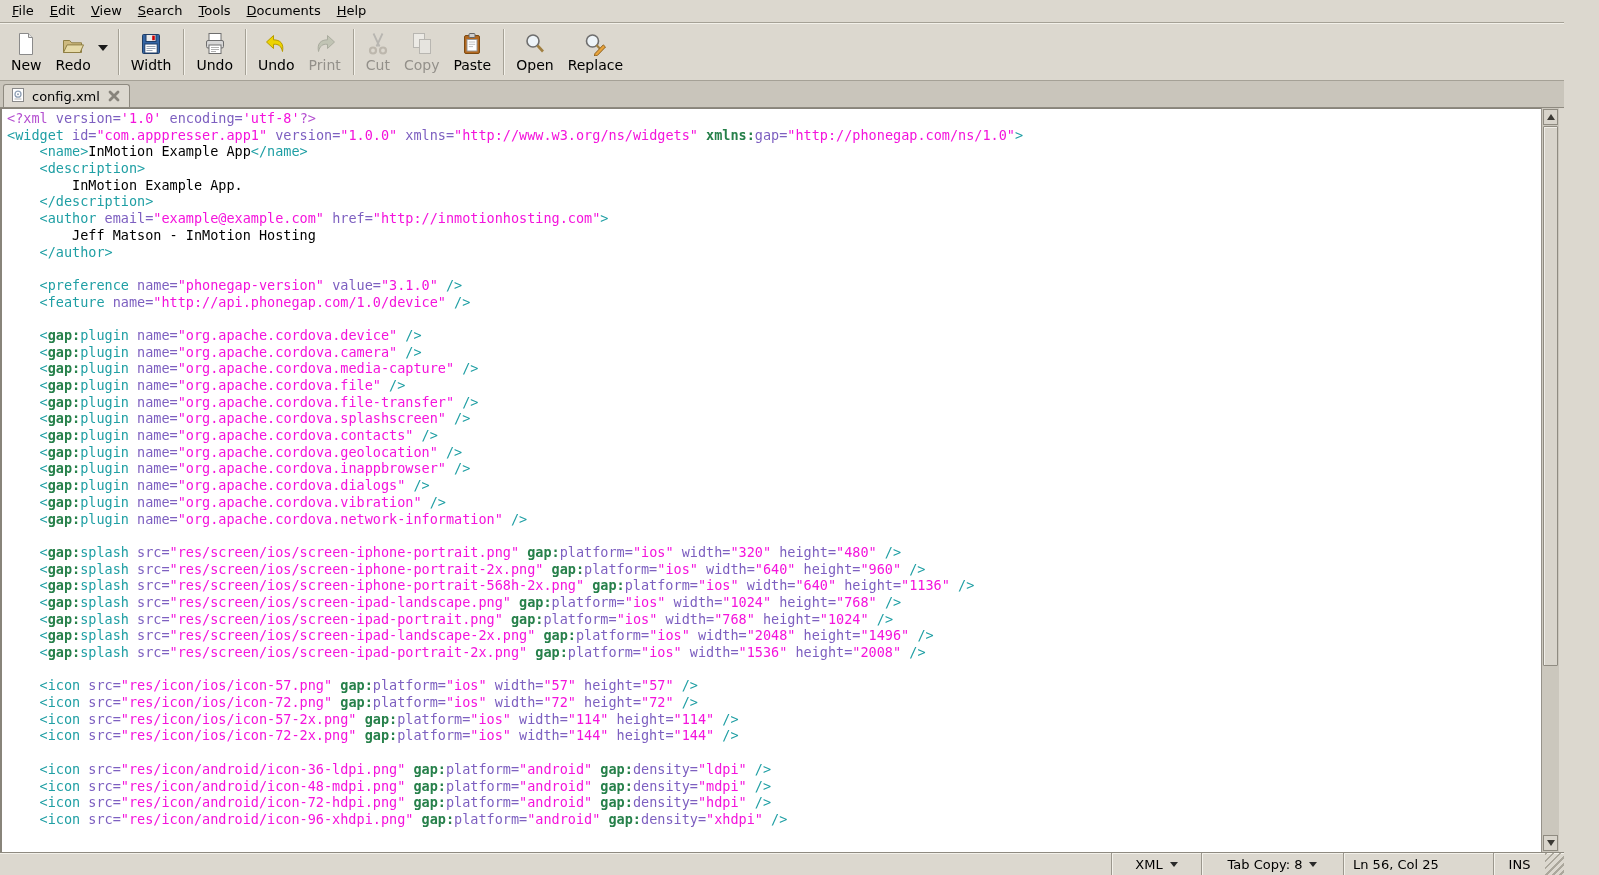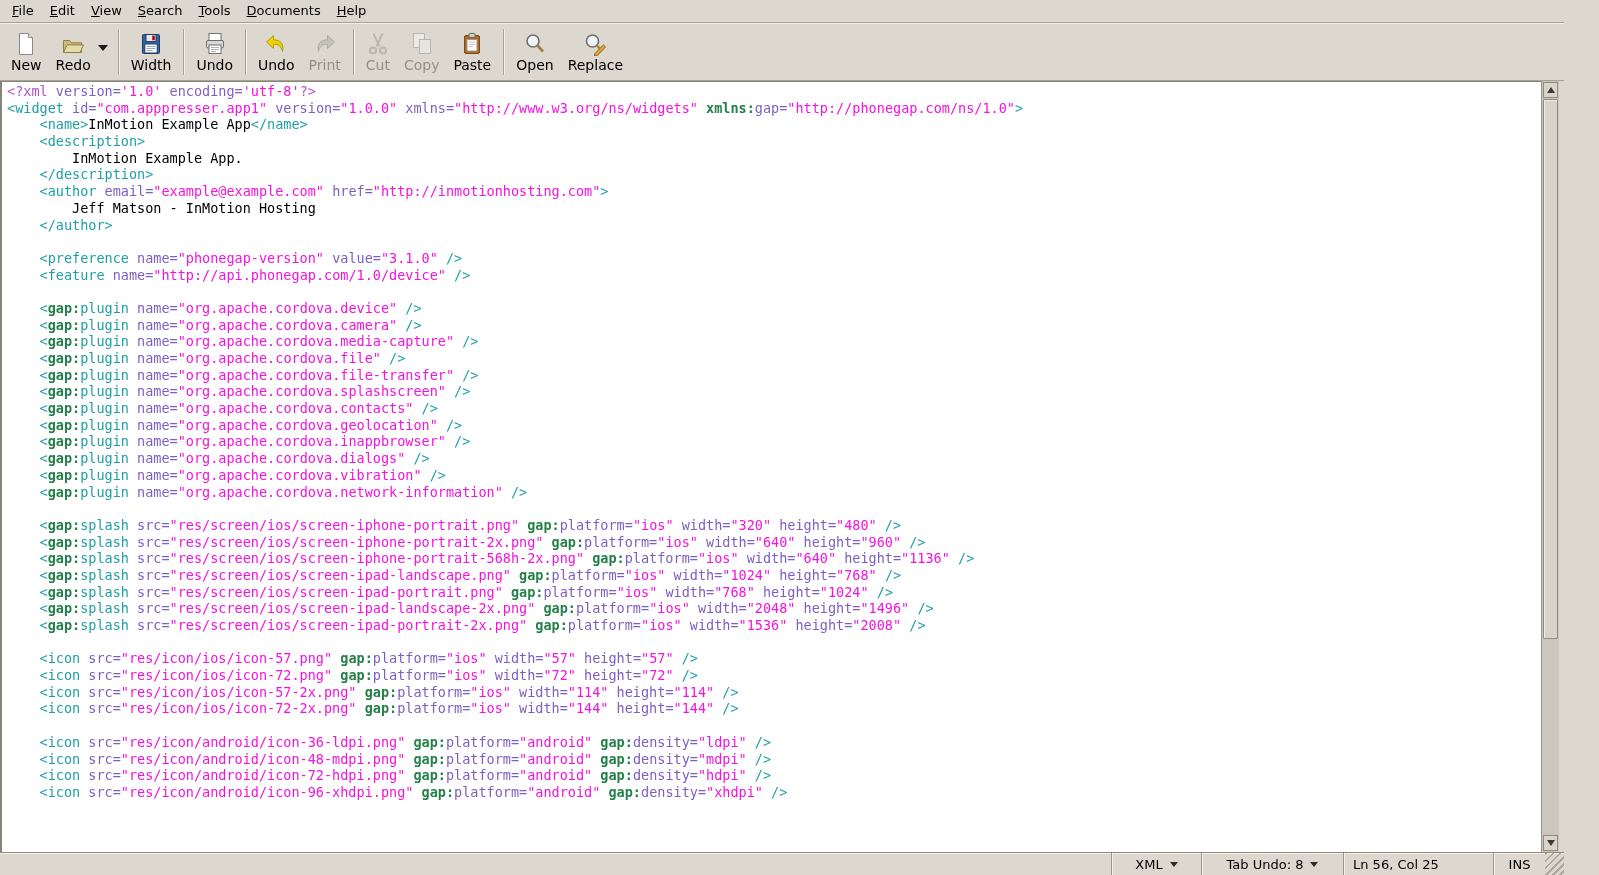--- a/index.html
+++ b/index.html
@@ -230,20 +230,36 @@
           <svg width="24" height="24" viewBox="0 0 24 24">
             <circle cx="9.5" cy="9" r="6" fill="#eef4f8" stroke="#6e6e6e" stroke-width="1.6"></circle>
             <path d="M13.5 13l3.2 3.4" stroke="#a07f40" stroke-width="2.2" fill="none"></path>
             <path d="M12 21.5l8.3-8.6 2.2 2.1-8.3 8.6-2.8.6z" fill="#e9a33a" stroke="#8c5e1a"></path>
           </svg>
         </span>
         <span class="tlbl">Replace</span>
       </div>
     </div>
 
+  <div class="tabbar">
+    <div class="tab">
+      <span class="ticon"><svg width="16" height="16" viewBox="0 0 16 16">
+            <rect x="2.5" y="1.5" width="11" height="13" fill="#ffffff" stroke="#8a8a8a"></rect>
+            <circle cx="8" cy="7.2" r="3" fill="none" stroke="#8fa0b5" stroke-width="1.3"></circle>
+            <circle cx="8" cy="7.2" r="1" fill="#8fa0b5"></circle>
+            <path d="M4.5 12h7" stroke="#b5b5b5"></path>
+          </svg></span>
+      <span class="tab-title">config.xml</span>
+      <span class="tab-close">
+          <svg width="14" height="14" viewBox="0 0 14 14">
+            <path d="M3 3l8 8M11 3l-8 8" stroke="#87837b" stroke-width="2.8" stroke-linecap="round"></path>
+          </svg>
+        </span>
+    </div>
+  </div>
 
   <div class="editor">
     <div class="code"><div class="code-line"><span style="color: rgb(180, 79, 208);">&lt;?xml</span><span style="color: rgb(125, 95, 192);"> version=</span><span style="color: rgb(244, 19, 220);">'1.0'</span><span style="color: rgb(125, 95, 192);"> encoding=</span><span style="color: rgb(244, 19, 220);">'utf-8'</span><span style="color: rgb(180, 79, 208);">?&gt;</span></div><div class="code-line"><span style="color: rgb(31, 159, 164);">&lt;widget</span><span style="color: rgb(125, 95, 192);"> id=</span><span style="color: rgb(244, 19, 220);">"com.apppresser.app1"</span><span style="color: rgb(125, 95, 192);"> version=</span><span style="color: rgb(244, 19, 220);">"1.0.0"</span><span style="color: rgb(125, 95, 192);"> xmlns=</span><span style="color: rgb(244, 19, 220);">"http://www.w3.org/ns/widgets"</span><span style="color: rgb(38, 128, 74); font-weight: bold;"> xmlns:</span><span style="color: rgb(125, 95, 192);">gap=</span><span style="color: rgb(244, 19, 220);">"http://phonegap.com/ns/1.0"</span><span style="color: rgb(31, 159, 164);">&gt;</span></div><div class="code-line"><span style="color: rgb(31, 159, 164);">    &lt;name&gt;</span><span style="color: rgb(0, 0, 0);">InMotion Example App</span><span style="color: rgb(31, 159, 164);">&lt;/name&gt;</span></div><div class="code-line"><span style="color: rgb(31, 159, 164);">    &lt;description&gt;</span></div><div class="code-line"><span style="color: rgb(0, 0, 0);">        InMotion Example App.</span></div><div class="code-line"><span style="color: rgb(31, 159, 164);">    &lt;/description&gt;</span></div><div class="code-line"><span style="color: rgb(31, 159, 164);">    &lt;author</span><span style="color: rgb(125, 95, 192);"> email=</span><span style="color: rgb(244, 19, 220);">"example@example.com"</span><span style="color: rgb(125, 95, 192);"> href=</span><span style="color: rgb(244, 19, 220);">"http://inmotionhosting.com"</span><span style="color: rgb(31, 159, 164);">&gt;</span></div><div class="code-line"><span style="color: rgb(0, 0, 0);">        Jeff Matson - InMotion Hosting</span></div><div class="code-line"><span style="color: rgb(31, 159, 164);">    &lt;/author&gt;</span></div><div class="code-line">&nbsp;</div><div class="code-line"><span style="color: rgb(31, 159, 164);">    &lt;preference</span><span style="color: rgb(125, 95, 192);"> name=</span><span style="color: rgb(244, 19, 220);">"phonegap-version"</span><span style="color: rgb(125, 95, 192);"> value=</span><span style="color: rgb(244, 19, 220);">"3.1.0"</span><span style="color: rgb(31, 159, 164);"> /&gt;</span></div><div class="code-line"><span style="color: rgb(31, 159, 164);">    &lt;feature</span><span style="color: rgb(125, 95, 192);"> name=</span><span style="color: rgb(244, 19, 220);">"http://api.phonegap.com/1.0/device"</span><span style="color: rgb(31, 159, 164);"> /&gt;</span></div><div class="code-line">&nbsp;</div><div class="code-line"><span style="color: rgb(31, 159, 164);">    &lt;</span><span style="color: rgb(38, 128, 74); font-weight: bold;">gap:</span><span style="color: rgb(31, 159, 164);">plugin</span><span style="color: rgb(125, 95, 192);"> name=</span><span style="color: rgb(244, 19, 220);">"org.apache.cordova.device"</span><span style="color: rgb(31, 159, 164);"> /&gt;</span></div><div class="code-line"><span style="color: rgb(31, 159, 164);">    &lt;</span><span style="color: rgb(38, 128, 74); font-weight: bold;">gap:</span><span style="color: rgb(31, 159, 164);">plugin</span><span style="color: rgb(125, 95, 192);"> name=</span><span style="color: rgb(244, 19, 220);">"org.apache.cordova.camera"</span><span style="color: rgb(31, 159, 164);"> /&gt;</span></div><div class="code-line"><span style="color: rgb(31, 159, 164);">    &lt;</span><span style="color: rgb(38, 128, 74); font-weight: bold;">gap:</span><span style="color: rgb(31, 159, 164);">plugin</span><span style="color: rgb(125, 95, 192);"> name=</span><span style="color: rgb(244, 19, 220);">"org.apache.cordova.media-capture"</span><span style="color: rgb(31, 159, 164);"> /&gt;</span></div><div class="code-line"><span style="color: rgb(31, 159, 164);">    &lt;</span><span style="color: rgb(38, 128, 74); font-weight: bold;">gap:</span><span style="color: rgb(31, 159, 164);">plugin</span><span style="color: rgb(125, 95, 192);"> name=</span><span style="color: rgb(244, 19, 220);">"org.apache.cordova.file"</span><span style="color: rgb(31, 159, 164);"> /&gt;</span></div><div class="code-line"><span style="color: rgb(31, 159, 164);">    &lt;</span><span style="color: rgb(38, 128, 74); font-weight: bold;">gap:</span><span style="color: rgb(31, 159, 164);">plugin</span><span style="color: rgb(125, 95, 192);"> name=</span><span style="color: rgb(244, 19, 220);">"org.apache.cordova.file-transfer"</span><span style="color: rgb(31, 159, 164);"> /&gt;</span></div><div class="code-line"><span style="color: rgb(31, 159, 164);">    &lt;</span><span style="color: rgb(38, 128, 74); font-weight: bold;">gap:</span><span style="color: rgb(31, 159, 164);">plugin</span><span style="color: rgb(125, 95, 192);"> name=</span><span style="color: rgb(244, 19, 220);">"org.apache.cordova.splashscreen"</span><span style="color: rgb(31, 159, 164);"> /&gt;</span></div><div class="code-line"><span style="color: rgb(31, 159, 164);">    &lt;</span><span style="color: rgb(38, 128, 74); font-weight: bold;">gap:</span><span style="color: rgb(31, 159, 164);">plugin</span><span style="color: rgb(125, 95, 192);"> name=</span><span style="color: rgb(244, 19, 220);">"org.apache.cordova.contacts"</span><span style="color: rgb(31, 159, 164);"> /&gt;</span></div><div class="code-line"><span style="color: rgb(31, 159, 164);">    &lt;</span><span style="color: rgb(38, 128, 74); font-weight: bold;">gap:</span><span style="color: rgb(31, 159, 164);">plugin</span><span style="color: rgb(125, 95, 192);"> name=</span><span style="color: rgb(244, 19, 220);">"org.apache.cordova.geolocation"</span><span style="color: rgb(31, 159, 164);"> /&gt;</span></div><div class="code-line"><span style="color: rgb(31, 159, 164);">    &lt;</span><span style="color: rgb(38, 128, 74); font-weight: bold;">gap:</span><span style="color: rgb(31, 159, 164);">plugin</span><span style="color: rgb(125, 95, 192);"> name=</span><span style="color: rgb(244, 19, 220);">"org.apache.cordova.inappbrowser"</span><span style="color: rgb(31, 159, 164);"> /&gt;</span></div><div class="code-line"><span style="color: rgb(31, 159, 164);">    &lt;</span><span style="color: rgb(38, 128, 74); font-weight: bold;">gap:</span><span style="color: rgb(31, 159, 164);">plugin</span><span style="color: rgb(125, 95, 192);"> name=</span><span style="color: rgb(244, 19, 220);">"org.apache.cordova.dialogs"</span><span style="color: rgb(31, 159, 164);"> /&gt;</span></div><div class="code-line"><span style="color: rgb(31, 159, 164);">    &lt;</span><span style="color: rgb(38, 128, 74); font-weight: bold;">gap:</span><span style="color: rgb(31, 159, 164);">plugin</span><span style="color: rgb(125, 95, 192);"> name=</span><span style="color: rgb(244, 19, 220);">"org.apache.cordova.vibration"</span><span style="color: rgb(31, 159, 164);"> /&gt;</span></div><div class="code-line"><span style="color: rgb(31, 159, 164);">    &lt;</span><span style="color: rgb(38, 128, 74); font-weight: bold;">gap:</span><span style="color: rgb(31, 159, 164);">plugin</span><span style="color: rgb(125, 95, 192);"> name=</span><span style="color: rgb(244, 19, 220);">"org.apache.cordova.network-information"</span><span style="color: rgb(31, 159, 164);"> /&gt;</span></div><div class="code-line">&nbsp;</div><div class="code-line"><span style="color: rgb(31, 159, 164);">    &lt;</span><span style="color: rgb(38, 128, 74); font-weight: bold;">gap:</span><span style="color: rgb(31, 159, 164);">splash</span><span style="color: rgb(125, 95, 192);"> src=</span><span style="color: rgb(244, 19, 220);">"res/screen/ios/screen-iphone-portrait.png"</span><span style="color: rgb(38, 128, 74); font-weight: bold;"> gap:</span><span style="color: rgb(125, 95, 192);">platform=</span><span style="color: rgb(244, 19, 220);">"ios"</span><span style="color: rgb(125, 95, 192);"> width=</span><span style="color: rgb(244, 19, 220);">"320"</span><span style="color: rgb(125, 95, 192);"> height=</span><span style="color: rgb(244, 19, 220);">"480"</span><span style="color: rgb(31, 159, 164);"> /&gt;</span></div><div class="code-line"><span style="color: rgb(31, 159, 164);">    &lt;</span><span style="color: rgb(38, 128, 74); font-weight: bold;">gap:</span><span style="color: rgb(31, 159, 164);">splash</span><span style="color: rgb(125, 95, 192);"> src=</span><span style="color: rgb(244, 19, 220);">"res/screen/ios/screen-iphone-portrait-2x.png"</span><span style="color: rgb(38, 128, 74); font-weight: bold;"> gap:</span><span style="color: rgb(125, 95, 192);">platform=</span><span style="color: rgb(244, 19, 220);">"ios"</span><span style="color: rgb(125, 95, 192);"> width=</span><span style="color: rgb(244, 19, 220);">"640"</span><span style="color: rgb(125, 95, 192);"> height=</span><span style="color: rgb(244, 19, 220);">"960"</span><span style="color: rgb(31, 159, 164);"> /&gt;</span></div><div class="code-line"><span style="color: rgb(31, 159, 164);">    &lt;</span><span style="color: rgb(38, 128, 74); font-weight: bold;">gap:</span><span style="color: rgb(31, 159, 164);">splash</span><span style="color: rgb(125, 95, 192);"> src=</span><span style="color: rgb(244, 19, 220);">"res/screen/ios/screen-iphone-portrait-568h-2x.png"</span><span style="color: rgb(38, 128, 74); font-weight: bold;"> gap:</span><span style="color: rgb(125, 95, 192);">platform=</span><span style="color: rgb(244, 19, 220);">"ios"</span><span style="color: rgb(125, 95, 192);"> width=</span><span style="color: rgb(244, 19, 220);">"640"</span><span style="color: rgb(125, 95, 192);"> height=</span><span style="color: rgb(244, 19, 220);">"1136"</span><span style="color: rgb(31, 159, 164);"> /&gt;</span></div><div class="code-line"><span style="color: rgb(31, 159, 164);">    &lt;</span><span style="color: rgb(38, 128, 74); font-weight: bold;">gap:</span><span style="color: rgb(31, 159, 164);">splash</span><span style="color: rgb(125, 95, 192);"> src=</span><span style="color: rgb(244, 19, 220);">"res/screen/ios/screen-ipad-landscape.png"</span><span style="color: rgb(38, 128, 74); font-weight: bold;"> gap:</span><span style="color: rgb(125, 95, 192);">platform=</span><span style="color: rgb(244, 19, 220);">"ios"</span><span style="color: rgb(125, 95, 192);"> width=</span><span style="color: rgb(244, 19, 220);">"1024"</span><span style="color: rgb(125, 95, 192);"> height=</span><span style="color: rgb(244, 19, 220);">"768"</span><span style="color: rgb(31, 159, 164);"> /&gt;</span></div><div class="code-line"><span style="color: rgb(31, 159, 164);">    &lt;</span><span style="color: rgb(38, 128, 74); font-weight: bold;">gap:</span><span style="color: rgb(31, 159, 164);">splash</span><span style="color: rgb(125, 95, 192);"> src=</span><span style="color: rgb(244, 19, 220);">"res/screen/ios/screen-ipad-portrait.png"</span><span style="color: rgb(38, 128, 74); font-weight: bold;"> gap:</span><span style="color: rgb(125, 95, 192);">platform=</span><span style="color: rgb(244, 19, 220);">"ios"</span><span style="color: rgb(125, 95, 192);"> width=</span><span style="color: rgb(244, 19, 220);">"768"</span><span style="color: rgb(125, 95, 192);"> height=</span><span style="color: rgb(244, 19, 220);">"1024"</span><span style="color: rgb(31, 159, 164);"> /&gt;</span></div><div class="code-line"><span style="color: rgb(31, 159, 164);">    &lt;</span><span style="color: rgb(38, 128, 74); font-weight: bold;">gap:</span><span style="color: rgb(31, 159, 164);">splash</span><span style="color: rgb(125, 95, 192);"> src=</span><span style="color: rgb(244, 19, 220);">"res/screen/ios/screen-ipad-landscape-2x.png"</span><span style="color: rgb(38, 128, 74); font-weight: bold;"> gap:</span><span style="color: rgb(125, 95, 192);">platform=</span><span style="color: rgb(244, 19, 220);">"ios"</span><span style="color: rgb(125, 95, 192);"> width=</span><span style="color: rgb(244, 19, 220);">"2048"</span><span style="color: rgb(125, 95, 192);"> height=</span><span style="color: rgb(244, 19, 220);">"1496"</span><span style="color: rgb(31, 159, 164);"> /&gt;</span></div><div class="code-line"><span style="color: rgb(31, 159, 164);">    &lt;</span><span style="color: rgb(38, 128, 74); font-weight: bold;">gap:</span><span style="color: rgb(31, 159, 164);">splash</span><span style="color: rgb(125, 95, 192);"> src=</span><span style="color: rgb(244, 19, 220);">"res/screen/ios/screen-ipad-portrait-2x.png"</span><span style="color: rgb(38, 128, 74); font-weight: bold;"> gap:</span><span style="color: rgb(125, 95, 192);">platform=</span><span style="color: rgb(244, 19, 220);">"ios"</span><span style="color: rgb(125, 95, 192);"> width=</span><span style="color: rgb(244, 19, 220);">"1536"</span><span style="color: rgb(125, 95, 192);"> height=</span><span style="color: rgb(244, 19, 220);">"2008"</span><span style="color: rgb(31, 159, 164);"> /&gt;</span></div><div class="code-line">&nbsp;</div><div class="code-line"><span style="color: rgb(31, 159, 164);">    &lt;icon</span><span style="color: rgb(125, 95, 192);"> src=</span><span style="color: rgb(244, 19, 220);">"res/icon/ios/icon-57.png"</span><span style="color: rgb(38, 128, 74); font-weight: bold;"> gap:</span><span style="color: rgb(125, 95, 192);">platform=</span><span style="color: rgb(244, 19, 220);">"ios"</span><span style="color: rgb(125, 95, 192);"> width=</span><span style="color: rgb(244, 19, 220);">"57"</span><span style="color: rgb(125, 95, 192);"> height=</span><span style="color: rgb(244, 19, 220);">"57"</span><span style="color: rgb(31, 159, 164);"> /&gt;</span></div><div class="code-line"><span style="color: rgb(31, 159, 164);">    &lt;icon</span><span style="color: rgb(125, 95, 192);"> src=</span><span style="color: rgb(244, 19, 220);">"res/icon/ios/icon-72.png"</span><span style="color: rgb(38, 128, 74); font-weight: bold;"> gap:</span><span style="color: rgb(125, 95, 192);">platform=</span><span style="color: rgb(244, 19, 220);">"ios"</span><span style="color: rgb(125, 95, 192);"> width=</span><span style="color: rgb(244, 19, 220);">"72"</span><span style="color: rgb(125, 95, 192);"> height=</span><span style="color: rgb(244, 19, 220);">"72"</span><span style="color: rgb(31, 159, 164);"> /&gt;</span></div><div class="code-line"><span style="color: rgb(31, 159, 164);">    &lt;icon</span><span style="color: rgb(125, 95, 192);"> src=</span><span style="color: rgb(244, 19, 220);">"res/icon/ios/icon-57-2x.png"</span><span style="color: rgb(38, 128, 74); font-weight: bold;"> gap:</span><span style="color: rgb(125, 95, 192);">platform=</span><span style="color: rgb(244, 19, 220);">"ios"</span><span style="color: rgb(125, 95, 192);"> width=</span><span style="color: rgb(244, 19, 220);">"114"</span><span style="color: rgb(125, 95, 192);"> height=</span><span style="color: rgb(244, 19, 220);">"114"</span><span style="color: rgb(31, 159, 164);"> /&gt;</span></div><div class="code-line"><span style="color: rgb(31, 159, 164);">    &lt;icon</span><span style="color: rgb(125, 95, 192);"> src=</span><span style="color: rgb(244, 19, 220);">"res/icon/ios/icon-72-2x.png"</span><span style="color: rgb(38, 128, 74); font-weight: bold;"> gap:</span><span style="color: rgb(125, 95, 192);">platform=</span><span style="color: rgb(244, 19, 220);">"ios"</span><span style="color: rgb(125, 95, 192);"> width=</span><span style="color: rgb(244, 19, 220);">"144"</span><span style="color: rgb(125, 95, 192);"> height=</span><span style="color: rgb(244, 19, 220);">"144"</span><span style="color: rgb(31, 159, 164);"> /&gt;</span></div><div class="code-line">&nbsp;</div><div class="code-line"><span style="color: rgb(31, 159, 164);">    &lt;icon</span><span style="color: rgb(125, 95, 192);"> src=</span><span style="color: rgb(244, 19, 220);">"res/icon/android/icon-36-ldpi.png"</span><span style="color: rgb(38, 128, 74); font-weight: bold;"> gap:</span><span style="color: rgb(125, 95, 192);">platform=</span><span style="color: rgb(244, 19, 220);">"android"</span><span style="color: rgb(38, 128, 74); font-weight: bold;"> gap:</span><span style="color: rgb(125, 95, 192);">density=</span><span style="color: rgb(244, 19, 220);">"ldpi"</span><span style="color: rgb(31, 159, 164);"> /&gt;</span></div><div class="code-line"><span style="color: rgb(31, 159, 164);">    &lt;icon</span><span style="color: rgb(125, 95, 192);"> src=</span><span style="color: rgb(244, 19, 220);">"res/icon/android/icon-48-mdpi.png"</span><span style="color: rgb(38, 128, 74); font-weight: bold;"> gap:</span><span style="color: rgb(125, 95, 192);">platform=</span><span style="color: rgb(244, 19, 220);">"android"</span><span style="color: rgb(38, 128, 74); font-weight: bold;"> gap:</span><span style="color: rgb(125, 95, 192);">density=</span><span style="color: rgb(244, 19, 220);">"mdpi"</span><span style="color: rgb(31, 159, 164);"> /&gt;</span></div><div class="code-line"><span style="color: rgb(31, 159, 164);">    &lt;icon</span><span style="color: rgb(125, 95, 192);"> src=</span><span style="color: rgb(244, 19, 220);">"res/icon/android/icon-72-hdpi.png"</span><span style="color: rgb(38, 128, 74); font-weight: bold;"> gap:</span><span style="color: rgb(125, 95, 192);">platform=</span><span style="color: rgb(244, 19, 220);">"android"</span><span style="color: rgb(38, 128, 74); font-weight: bold;"> gap:</span><span style="color: rgb(125, 95, 192);">density=</span><span style="color: rgb(244, 19, 220);">"hdpi"</span><span style="color: rgb(31, 159, 164);"> /&gt;</span></div><div class="code-line"><span style="color: rgb(31, 159, 164);">    &lt;icon</span><span style="color: rgb(125, 95, 192);"> src=</span><span style="color: rgb(244, 19, 220);">"res/icon/android/icon-96-xhdpi.png"</span><span style="color: rgb(38, 128, 74); font-weight: bold;"> gap:</span><span style="color: rgb(125, 95, 192);">platform=</span><span style="color: rgb(244, 19, 220);">"android"</span><span style="color: rgb(38, 128, 74); font-weight: bold;"> gap:</span><span style="color: rgb(125, 95, 192);">density=</span><span style="color: rgb(244, 19, 220);">"xhdpi"</span><span style="color: rgb(31, 159, 164);"> /&gt;</span></div></div>
     <div class="vscroll">
       <div class="sb-btn up">
           <span class="tri-up"></span>
         </div>
       <div class="sb-thumb"></div>
       <div class="sb-btn down">
           <span class="tri-dn"></span>
@@ -251,21 +267,21 @@
     </div>
   </div>
 
   <div class="statusbar">
     <div class="seg fill"></div>
     <div class="seg lang">
       <span>XML</span>
       <span class="tri-sb"></span>
     </div>
     <div class="seg tabw">
-      <span>Tab Undo:</span>&nbsp;<span>8</span>
+      <span>Tab Copy:</span>&nbsp;<span>8</span>
       <span class="tri-sb"></span>
     </div>
     <div class="seg pos">
       <span>Ln 56, Col 25</span>
     </div>
     <div class="seg ins">
       <span>INS</span>
     </div>
     <div class="grip"></div>
   </div>

